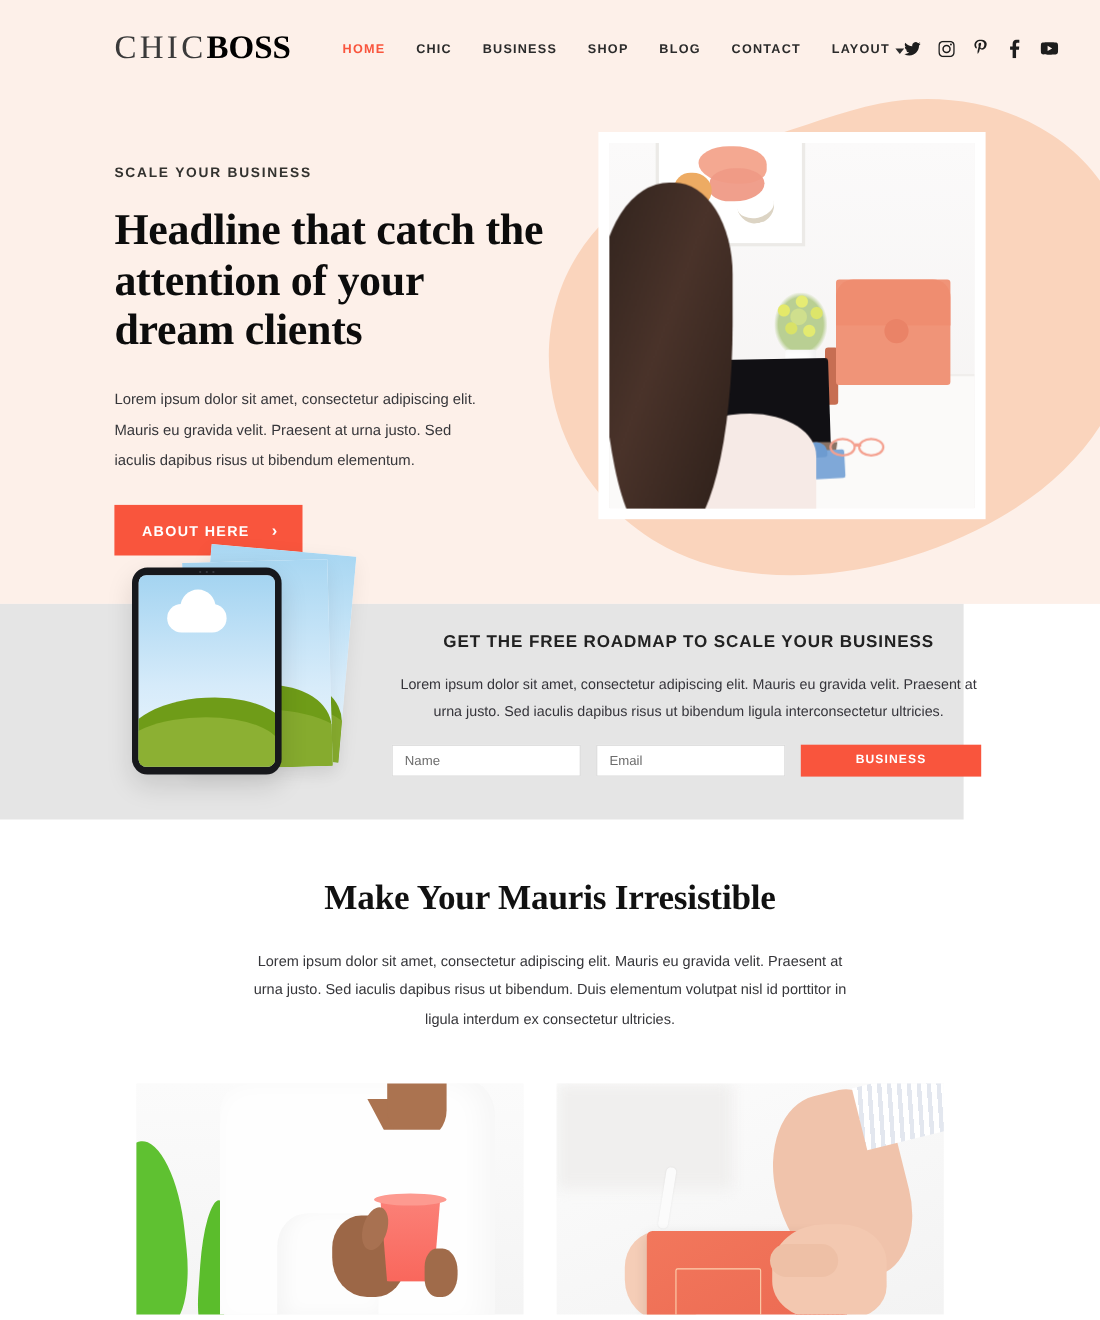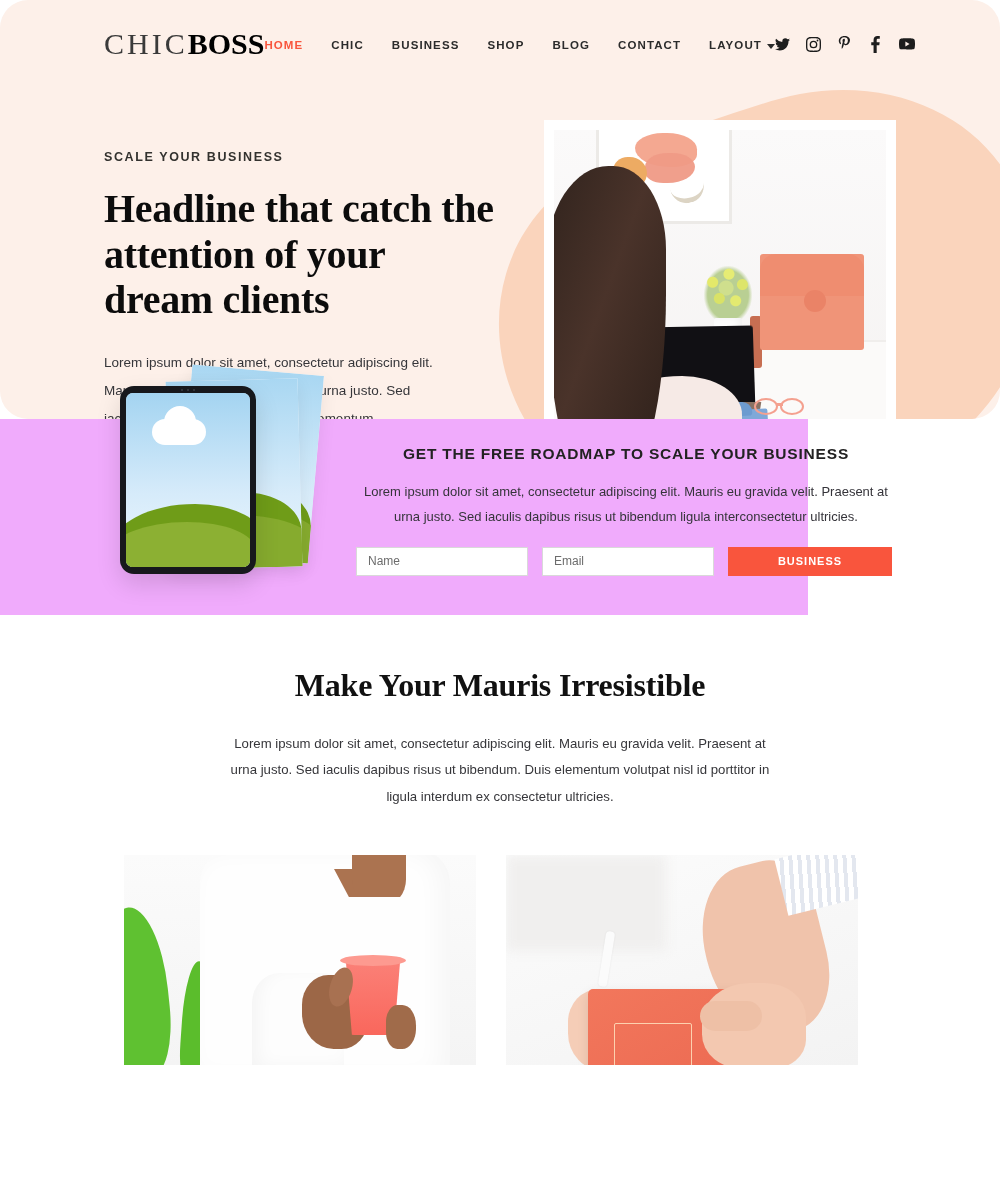--- a/index.html
+++ b/index.html
@@ -8,24 +8,23 @@
     font-family: "Liberation Sans", sans-serif;
     background:#ffffff;
     color:#2b2b2b;
     -webkit-font-smoothing:antialiased;
   }
 
   
   .hero {
     position:relative;
     width:1000px;
-    height:419px;
+    height:549px;
     background:#fdf0e9;
     overflow:hidden;
-    border-radius:28px;
   }
 
   
   .blob {
     position:absolute;
     left:480px; top:88px;
     width:560px; height:450px;
     pointer-events:none;
   }
 
@@ -47,20 +46,21 @@
     color:#111;
     user-select:none;
   }
   .logo .thin { font-weight:400; letter-spacing:3px; color:#3a3a3a; }
   .logo .bold { font-weight:700; letter-spacing:0px; color:#000; }
 
   .nav-links {
     display:flex;
     align-items:center;
     gap:28px;
+    margin-left:47px;
     list-style:none;
   }
   .nav-links a {
     font-size:11.5px;
     font-weight:700;
     letter-spacing:1.1px;
     text-decoration:none;
     color:#2b2b2b;
     white-space:nowrap;
     display:inline-flex;
@@ -232,23 +232,23 @@
     background:#7fa8d8; border-radius:2px; transform:rotate(-3deg);
   }
   .notebook-tab {
     position:absolute; left:176px; top:272px; width:22px;height:14px;
     background:#6d9bd0; border-radius:10px 10px 3px 3px; transform:rotate(-3deg);
   }
 
   
   .newsletter {
     position:relative;
-    width:808px;
+    width:876px;
     height:196px;
-    background:#f0abfc;
+    background:#e5e5e5;
   }
   .tablet-wrap {
     position:absolute;
     left:112px; top:-57px;
     width:240px; height:260px;
     z-index:4;
   }
   .sheet {
     position:absolute;
     background:#dff0fb;

